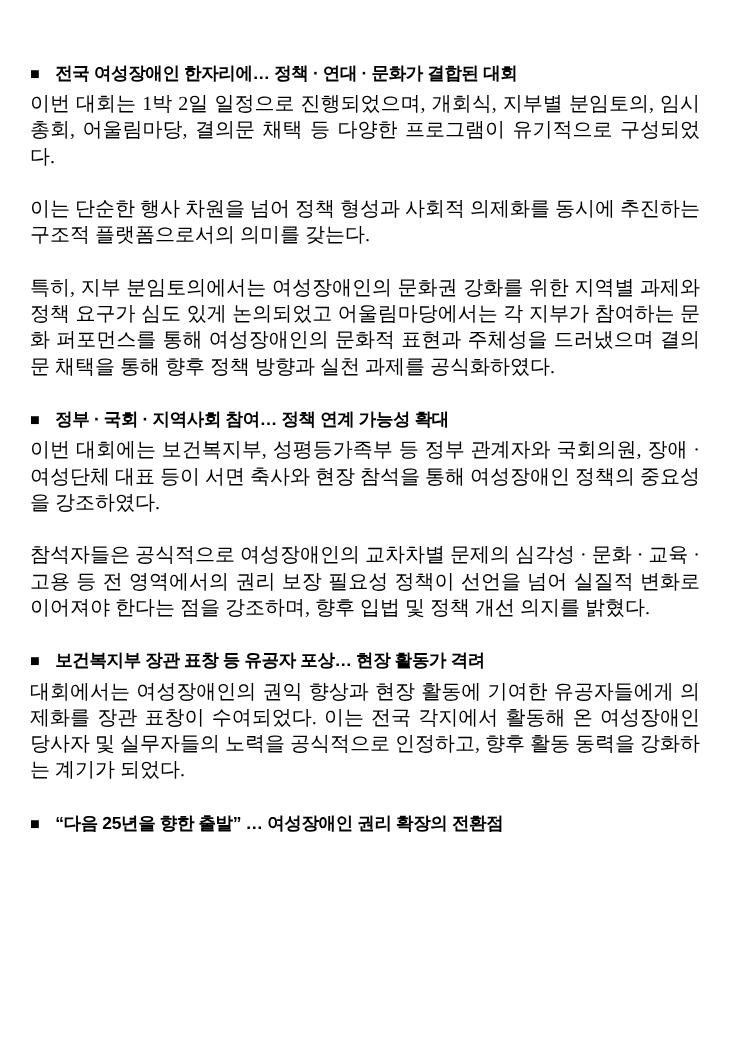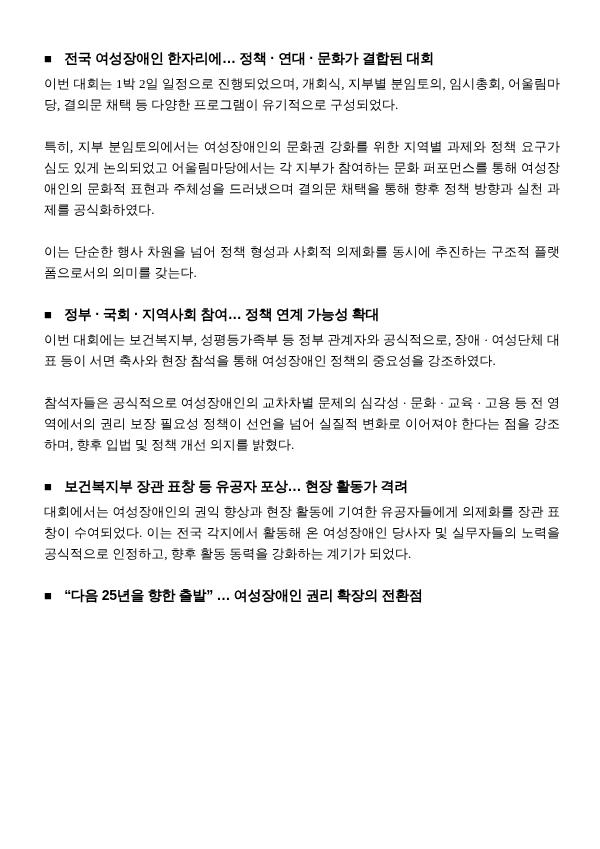--- a/index.html
+++ b/index.html
@@ -8,21 +8,21 @@
     background: #ffffff;
   }
   .page {
     position: relative;
     width: 600px;
     height: 805px;
     margin: 0 auto;
     background: #ffffff;
     color: #000000;
     box-sizing: border-box;
-    padding: 48px 40px 0 44px;
+    padding: 48px 40px 0 24px;
     overflow: hidden;
   }
   .doc-section {
     margin: 0;
   }
   .heading {
     font-family: "Liberation Sans", "DejaVu Sans", sans-serif;
     font-weight: 900;
     font-size: 14px;
     line-height: 21px;
@@ -31,49 +31,49 @@
     margin: 0 0 4px 0;
   }
   .heading .bullet {
     display: inline-block;
     margin-right: 9px;
     font-size: 13px;
     vertical-align: baseline;
   }
   .para {
     font-family: "Liberation Serif", "DejaVu Serif", serif;
-    font-size: 13px;
+    font-size: 16px;
     line-height: 21px;
     text-align: justify;
     text-justify: inter-word;
     margin: 0 0 21px 0;
     color: #000000;
   }
 </style>
 </head>
 <body>
 
 <div class="page">
 
   <section class="doc-section">
     <h2 class="heading">
       <span class="bullet">■</span>
       <span>전국 여성장애인 한자리에… 정책 · 연대 · 문화가 결합된 대회</span>
     </h2>
     <p class="para">이번 대회는 1박 2일 일정으로 진행되었으며, 개회식, 지부별 분임토의, 임시총회, 어울림마당, 결의문 채택 등 다양한 프로그램이 유기적으로 구성되었다.</p>
+    <p class="para">이는 단순한 행사 차원을 넘어 정책 형성과 사회적 의제화를 동시에 추진하는 구조적 플랫폼으로서의 의미를 갖는다.</p>
     <p class="para">특히, 지부 분임토의에서는 여성장애인의 문화권 강화를 위한 지역별 과제와 정책 요구가 심도 있게 논의되었고 어울림마당에서는 각 지부가 참여하는 문화 퍼포먼스를 통해 여성장애인의 문화적 표현과 주체성을 드러냈으며 결의문 채택을 통해 향후 정책 방향과 실천 과제를 공식화하였다.</p>
-    <p class="para">이는 단순한 행사 차원을 넘어 정책 형성과 사회적 의제화를 동시에 추진하는 구조적 플랫폼으로서의 의미를 갖는다.</p>
   </section>
 
   <section class="doc-section">
     <h2 class="heading">
       <span class="bullet">■</span>
       <span>정부 · 국회 · 지역사회 참여… 정책 연계 가능성 확대</span>
     </h2>
-    <p class="para">이번 대회에는 보건복지부, 성평등가족부 등 정부 관계자와 공식적으로, 장애 · 여성단체 대표 등이 서면 축사와 현장 참석을 통해 여성장애인 정책의 중요성을 강조하였다.</p>
+    <p class="para">이번 대회에는 보건복지부, 성평등가족부 등 정부 관계자와 국회의원, 장애 · 여성단체 대표 등이 서면 축사와 현장 참석을 통해 여성장애인 정책의 중요성을 강조하였다.</p>
     <p class="para">참석자들은 공식적으로 여성장애인의 교차차별 문제의 심각성 · 문화 · 교육 · 고용 등 전 영역에서의 권리 보장 필요성 정책이 선언을 넘어 실질적 변화로 이어져야 한다는 점을 강조하며, 향후 입법 및 정책 개선 의지를 밝혔다.</p>
   </section>
 
   <section class="doc-section">
     <h2 class="heading">
       <span class="bullet">■</span>
       <span>보건복지부 장관 표창 등 유공자 포상… 현장 활동가 격려</span>
     </h2>
     <p class="para">대회에서는 여성장애인의 권익 향상과 현장 활동에 기여한 유공자들에게 의제화를 장관 표창이 수여되었다. 이는 전국 각지에서 활동해 온 여성장애인 당사자 및 실무자들의 노력을 공식적으로 인정하고, 향후 활동 동력을 강화하는 계기가 되었다.</p>
   </section>

